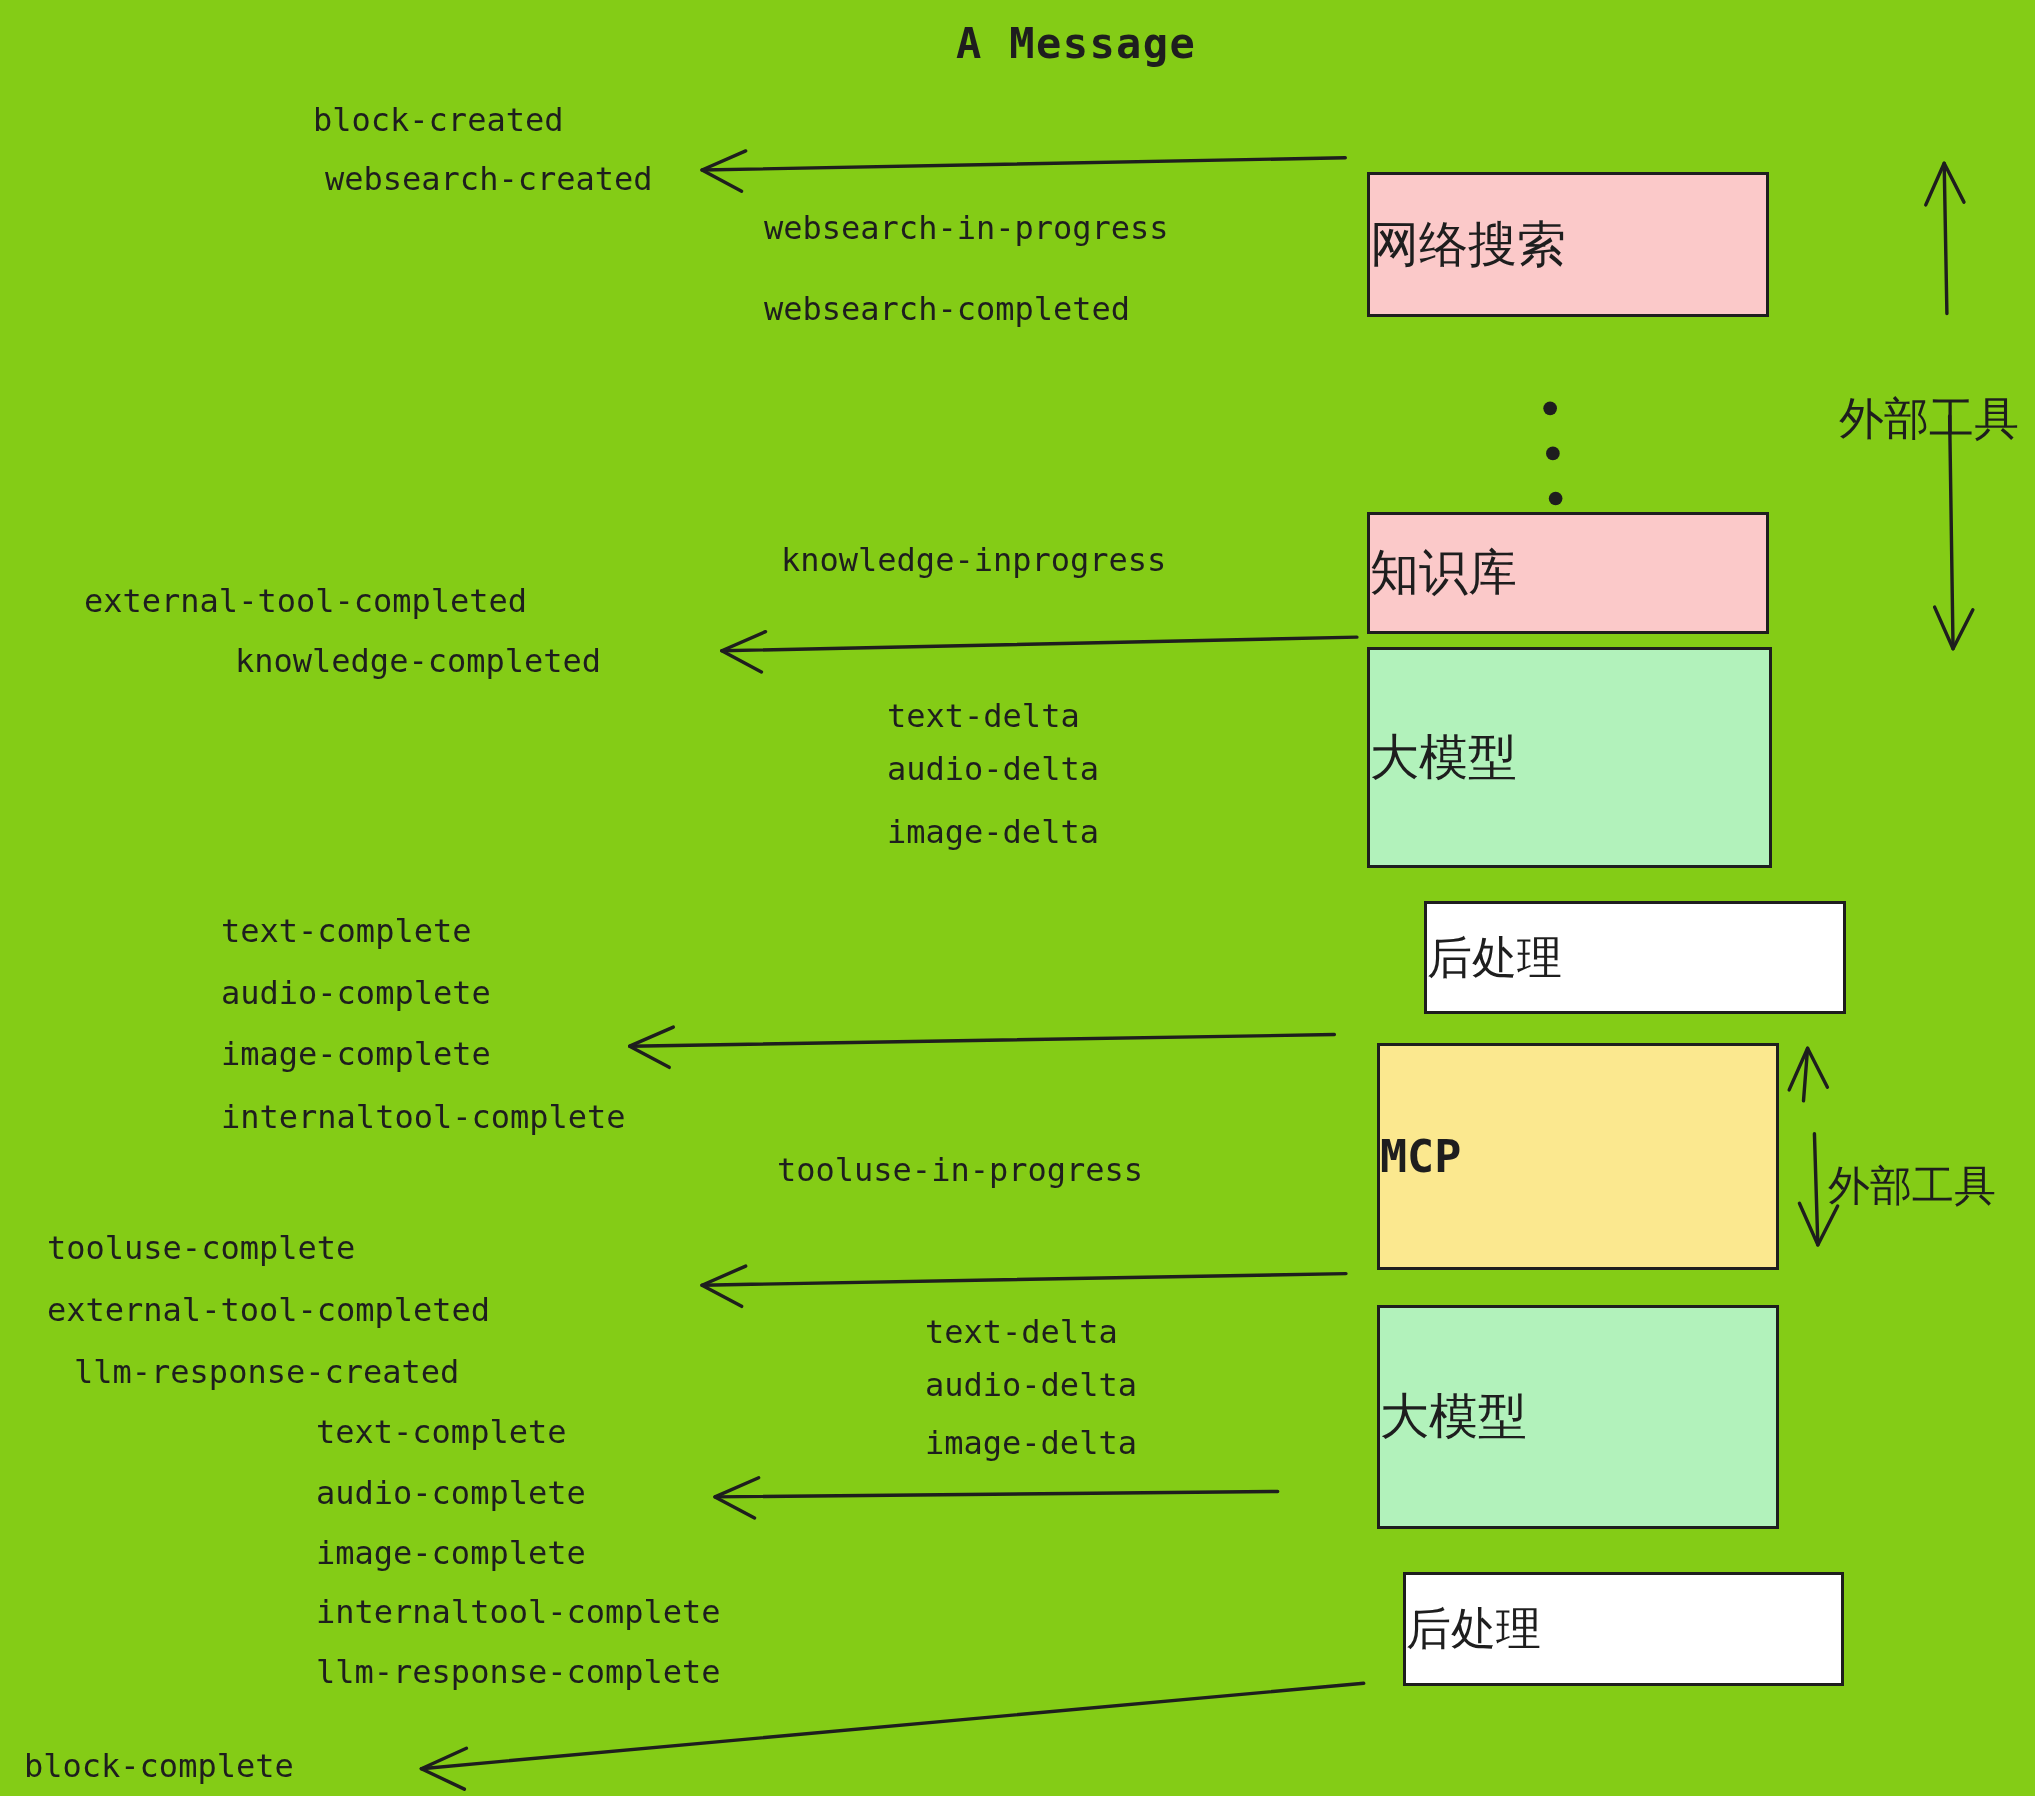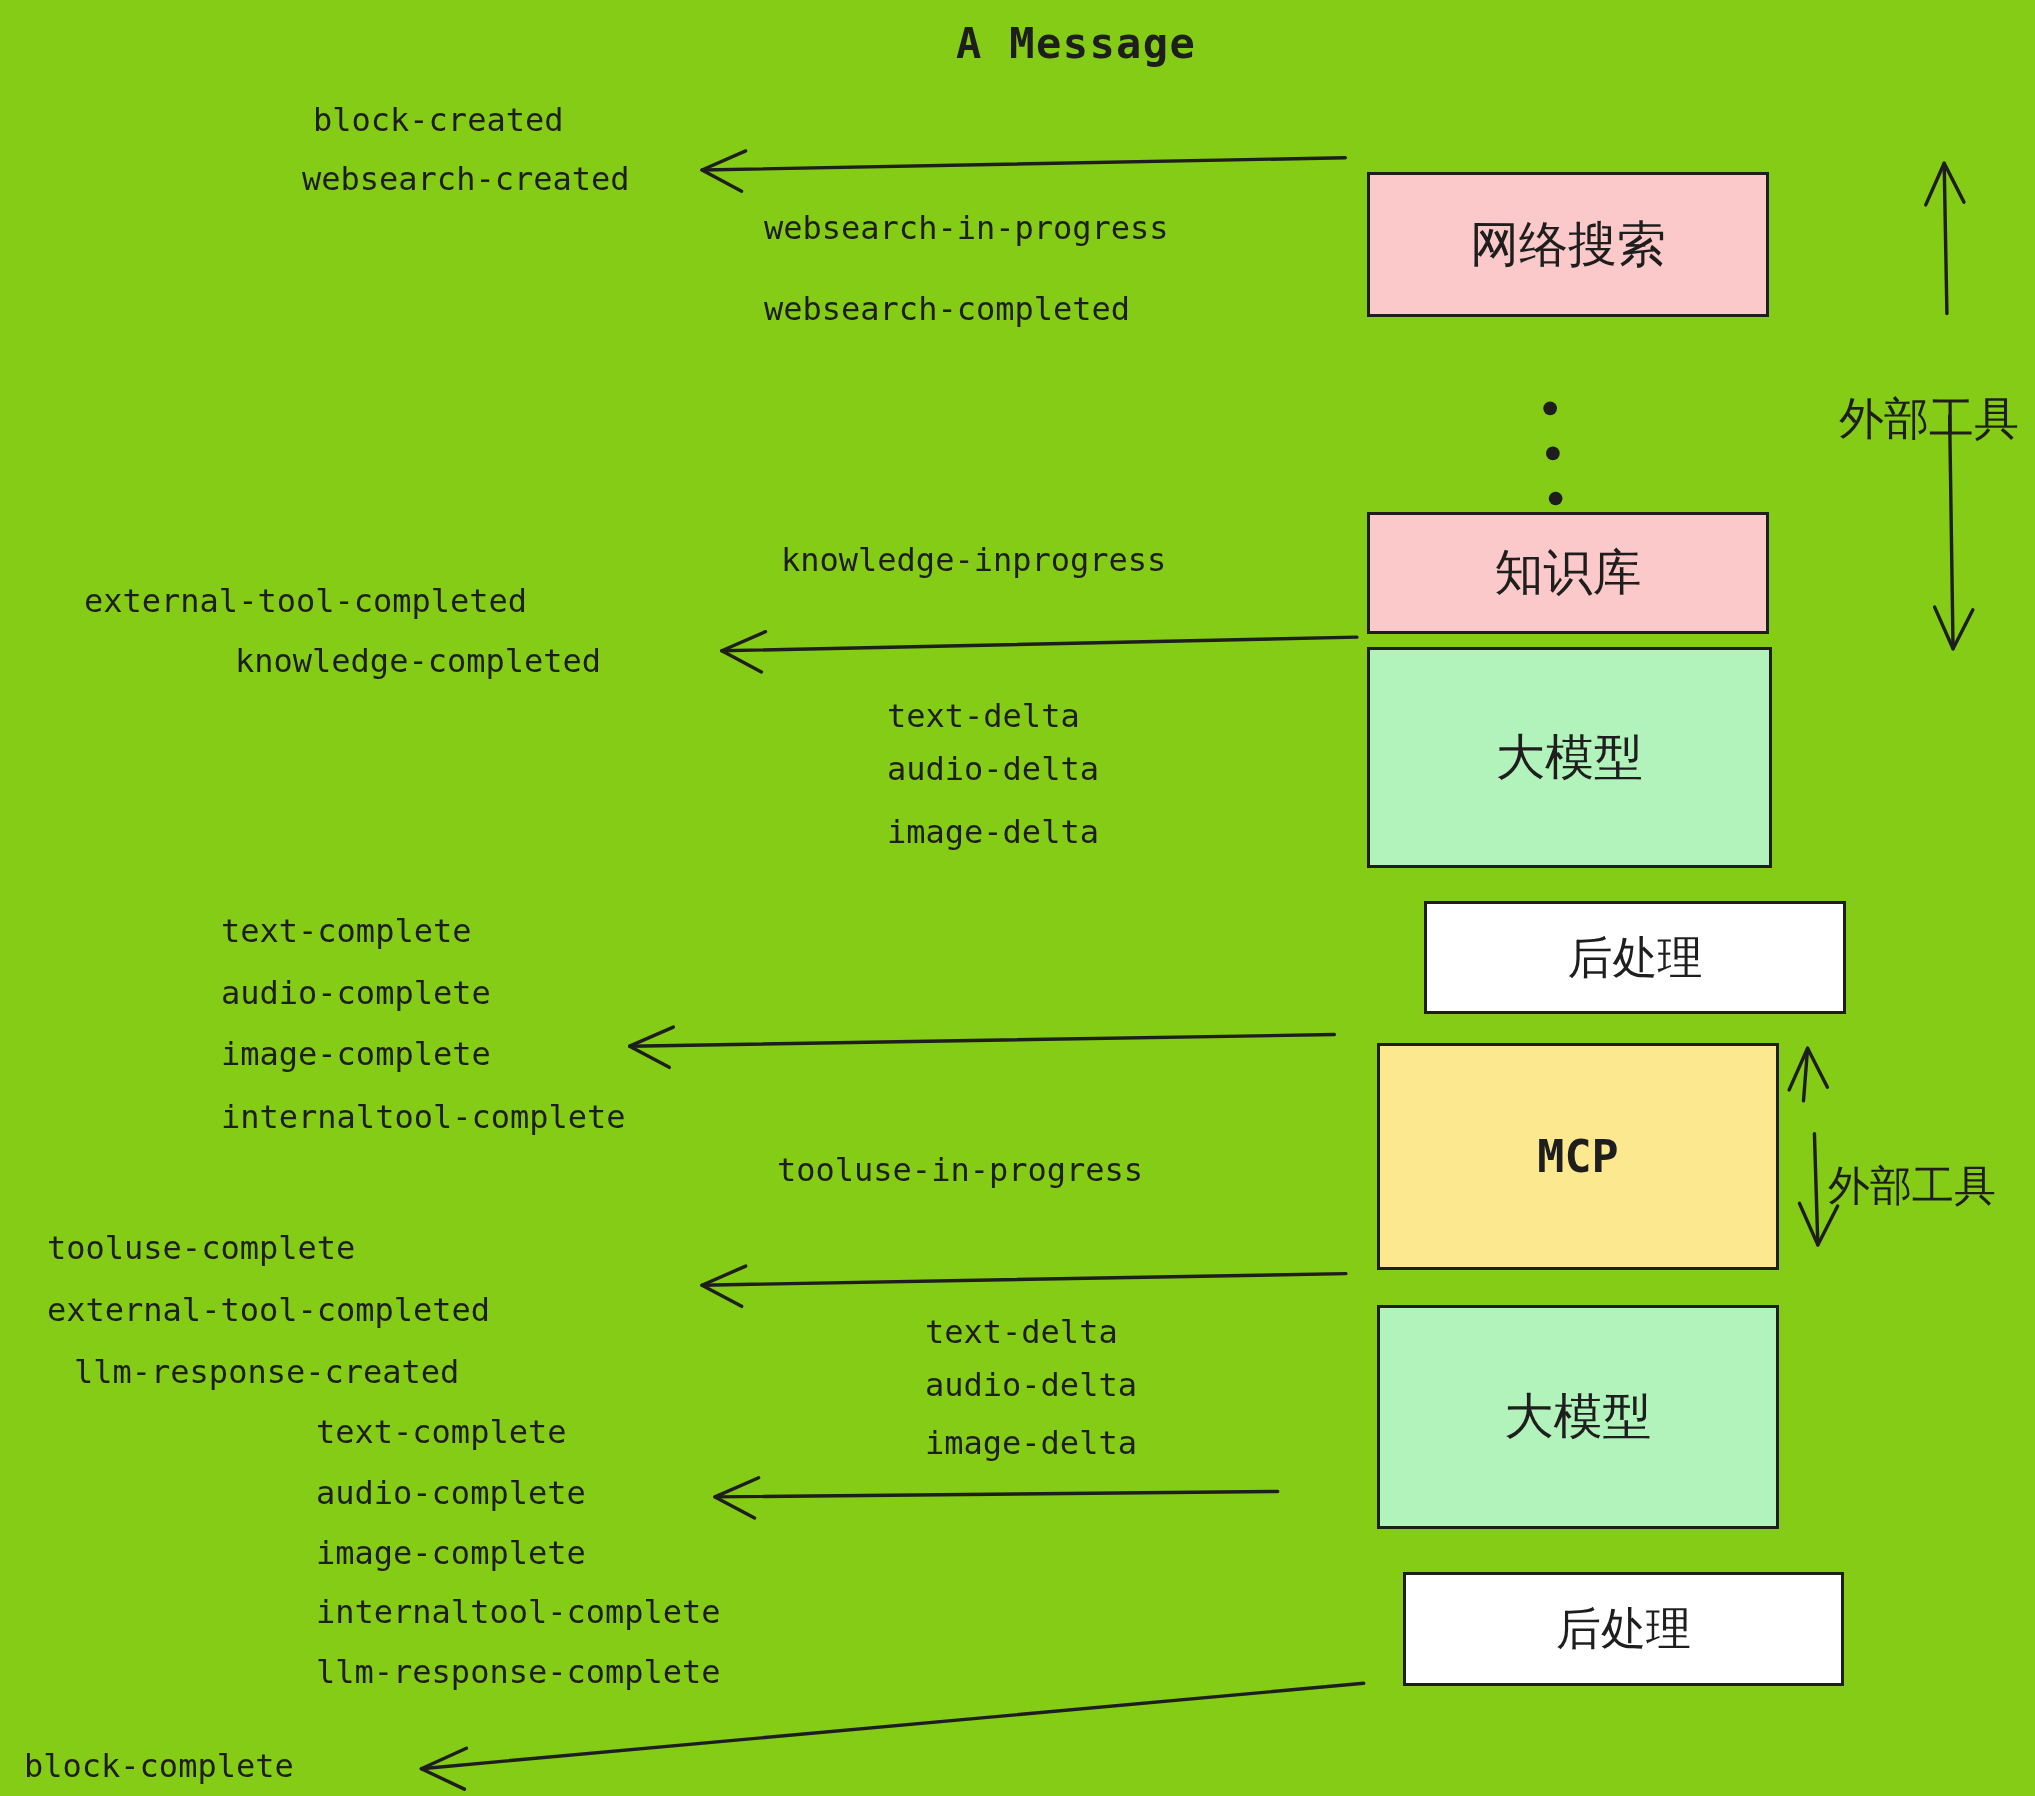--- a/index.html
+++ b/index.html
@@ -19,21 +19,21 @@
     white-space:nowrap;color:#1e1e1e;
   }
   .title{
     position:absolute;left:956px;top:19px;
     font-size:42px;font-weight:bold;letter-spacing:1.4px;
     font-family:"DejaVu Sans Mono",monospace;white-space:nowrap;
   }
   .box{
     position:absolute;
     border:3.4px solid #1e1e1e;
-    display:flex;align-items:center;justify-content:center;
+    display:flex;align-items:center;justify-content:flex-start;
     font-family:"DejaVu Sans",sans-serif;
     font-size:49px;color:#1e1e1e;
     box-sizing:border-box;white-space:nowrap;
   }
   .box.small-label{font-size:45px;margin-left:38px;}
   #box-websearch{left:1367px;top:172px;width:402px;height:145px;background:#fbc9c9;}
   #box-knowledge{left:1367px;top:512px;width:402px;height:122px;background:#fbc9c9;}
   #box-llm1{left:1367px;top:647px;width:405px;height:221px;background:#b2f2bb;}
   #box-post1{left:1386px;top:901px;width:422px;height:113px;background:#ffffff;}
   #box-mcp{left:1377px;top:1043px;width:402px;height:227px;background:#fbe88f;
@@ -42,21 +42,21 @@
   #box-post2{left:1365px;top:1572px;width:441px;height:114px;background:#ffffff;}
   .side-label{
     position:absolute;
     font-family:"DejaVu Sans",sans-serif;
     font-size:45px;color:#1e1e1e;white-space:nowrap;margin-top:48px;
   }
   #side-top{left:1839px;top:341px;}
   #side-bottom{left:1828px;top:1110px;font-size:42px;}
   
   #e-block-created{left:313px;top:104px;}
-  #e-websearch-created{left:302px;top:163px;}
+  #e-websearch-created{left:325px;top:163px;}
   #e-websearch-in-progress{left:764px;top:212px;}
   #e-websearch-completed{left:764px;top:293px;}
   #e-externaltool-in-progress{left:20px;top:404px;}
   #e-knowledge-inprogress{left:781px;top:544px;}
   #e-external-tool-completed{left:84px;top:585px;}
   #e-knowledge-completed{left:195px;top:645px;margin-left:40px;}
   #e-text-delta{left:887px;top:700px;}
   #e-audio-delta{left:887px;top:753px;}
   #e-image-delta{left:887px;top:816px;}
   #e-text-complete{left:221px;top:915px;}

